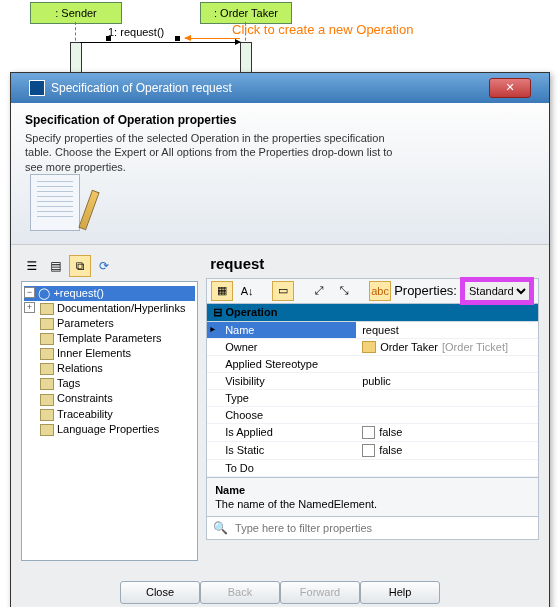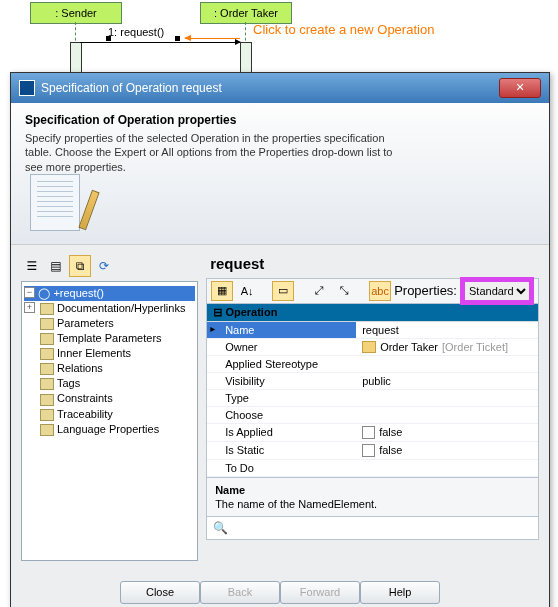--- a/index.html
+++ b/index.html
@@ -67,21 +67,21 @@
   top: 26px;
   left: 108px;
   font-size: 11px;
 }
 .handle { position: absolute; width: 5px; height: 5px; background: #000; }
 .h1 { left: 106px; top: 36px; }
 .h2 { left: 175px; top: 36px; }
 .callout {
   position: absolute;
   top: 22px;
-  left: 253px;
+  left: 232px;
   color: #ff7a00;
   font-size: 13px;
 }
 .callout-arrow {
   position: absolute;
   top: 38px;
   left: 185px;
   width: 55px;
   height: 1px;
   background: #ff7a00;
@@ -100,21 +100,21 @@
   left: 10px;
   top: 72px;
   width: 538px;
   border: 1px solid #333;
   box-shadow: 2px 2px 6px rgba(0,0,0,0.3);
   background: #eceef0;
 }
 .titlebar {
   background: linear-gradient(#6fa8dc, #3b79b8);
   color: #fff;
-  padding: 5px 8px;
+  padding: 5px 18px;
   display: flex;
   align-items: center;
 }
 .titlebar .ticon { width: 14px; height: 14px; background: #0a4a8a; border: 1px solid #fff; margin-right: 6px; }
 .titlebar .title { flex: 1; font-size: 12px; }
 .close-btn {
   width: 40px;
   height: 18px;
   background: linear-gradient(#e37a7a, #c13a3a);
   border: 1px solid #8a2020;
@@ -323,20 +323,21 @@
           <div class="pk">To Do</div>
             <div class="pv"></div>
         </div>
       </div>
       <div class="desc-panel">
         <div class="dt">Name</div>
         <div>The name of the NamedElement.</div>
       </div>
       <div class="filter-row">
         <span class="mag">🔍</span>
+        <input type="text" style="border: none; flex: 1 1 0%; outline: none; font-size: 11px; color: rgb(153, 153, 153);" placeholder="Type here to filter properties">
       </div>
     </div>
   </div>
 
   <div class="footer">
     <button class="fbtn">Close</button>
     <button class="fbtn" disabled="">Back</button>
     <button class="fbtn" disabled="">Forward</button>
     <button class="fbtn">Help</button>
   </div>

